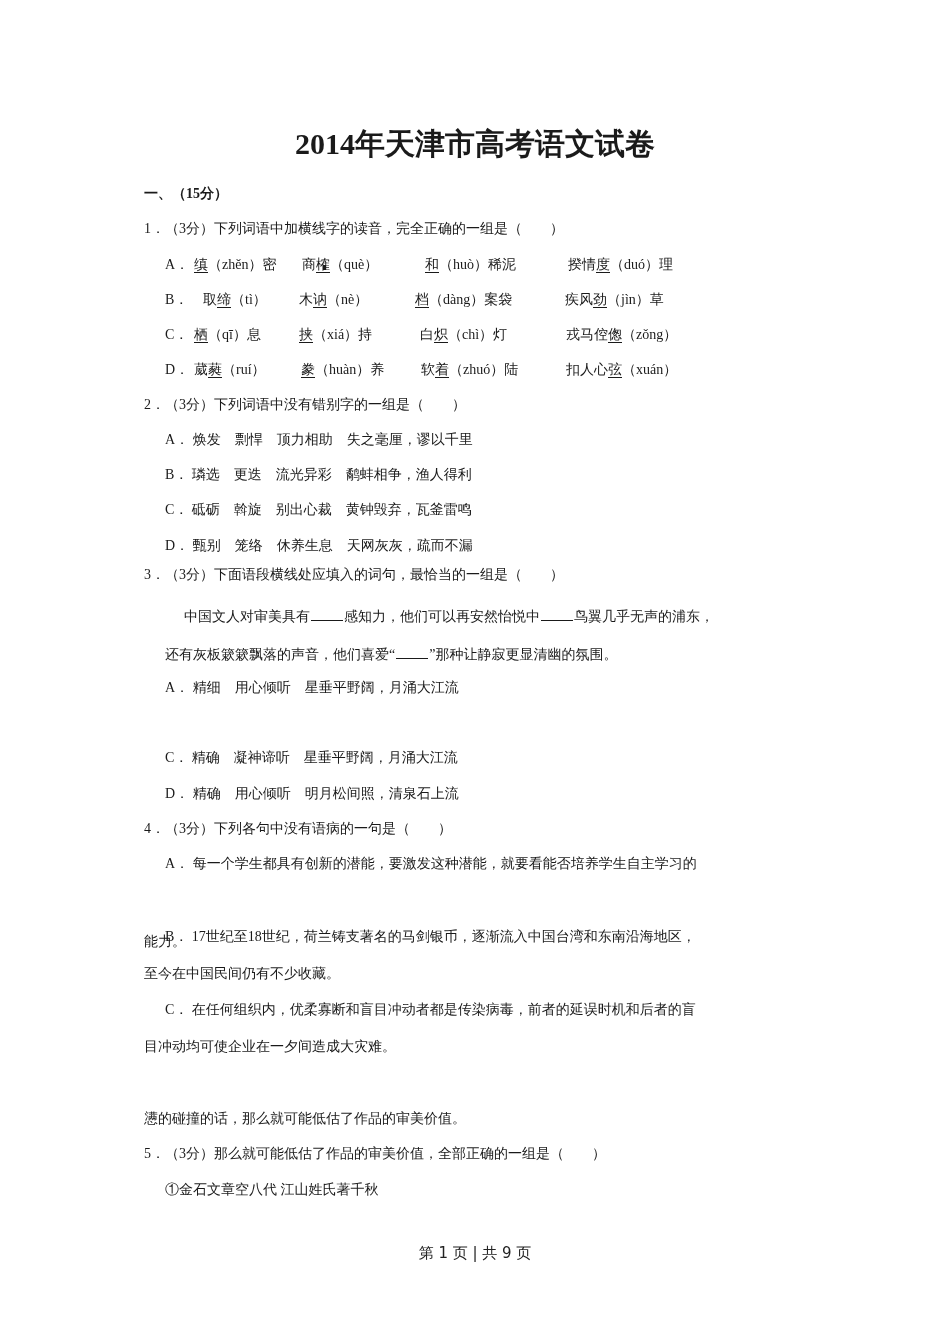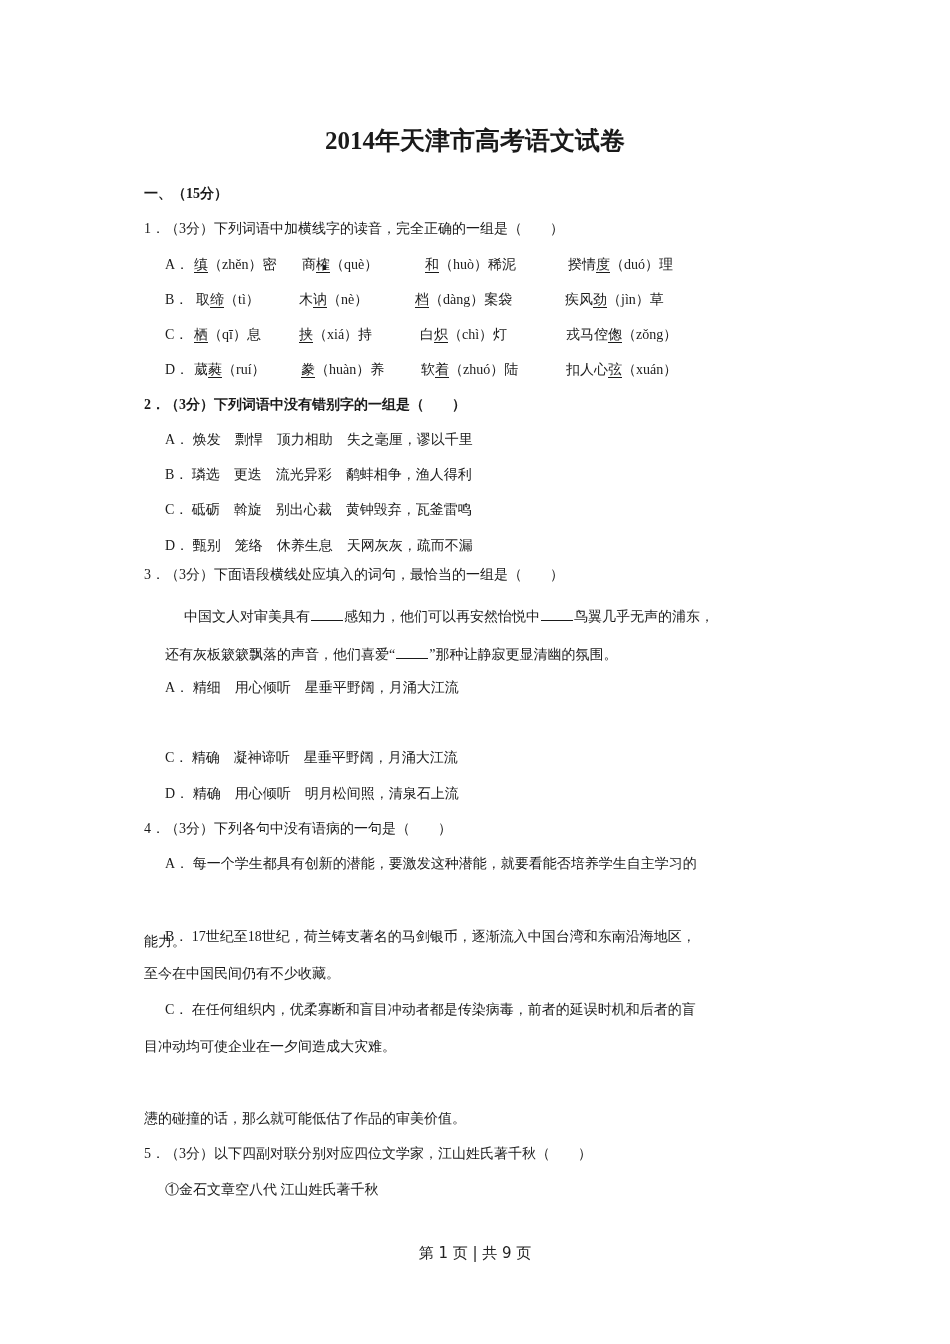--- a/index.html
+++ b/index.html
@@ -4,21 +4,21 @@
   <style>
     html, body { margin: 0; padding: 0; background: #ffffff; }
     body {
       width: 950px; height: 1344px; position: relative; overflow: hidden;
       font-family: "Liberation Serif", "DejaVu Serif", serif;
       color: #1a1a1a;
     }
     .page { position: absolute; left: 0; top: 0; width: 950px; height: 1344px; }
     .title {
       position: absolute; top: 124px; left: 0; width: 950px; text-align: center;
-      font-size: 25px; font-weight: bold; letter-spacing: 0px;
+      font-size: 30px; font-weight: bold; letter-spacing: 0px;
     }
     .line { position: absolute; font-size: 14px; white-space: nowrap; line-height: 20px; }
     .section-head { left: 144px; top: 184px; font-weight: bold; }
     .q { left: 144px; }
     .opt { left: 165px; }
     .cont { left: 144px; }
     .para { left: 184px; }
     .u { text-decoration: underline; text-underline-offset: 3px; }
     .blank { display: inline-block; width: 32px; border-bottom: 1.5px solid #1a1a1a; height: 14px; vertical-align: baseline; margin: 0 1px; }
     .col { position: absolute; top: 0; white-space: nowrap; }
@@ -42,21 +42,21 @@
   <div class="line opt" style="top:255px; width:640px; height:20px;">
     <span class="col" style="left:0">A．</span>
     <span class="col" style="left:29px"><span></span><span class="u">缜</span><span>（zhěn）密</span></span>
     <span class="col" style="left:137px"><span>商</span><span class="u">榷</span><span>（què）</span></span>
     <span class="col" style="left:260px"><span></span><span class="u">和</span><span>（huò）稀泥</span></span>
     <span class="col" style="left:403px"><span>揆情</span><span class="u">度</span><span>（duó）理</span></span>
   </div>
 
   <div class="line opt" style="top:290px; width:640px; height:20px;">
     <span class="col" style="left:0">B．</span>
-    <span class="col" style="left:31px"><span>取</span><span class="u">缔</span><span>（tì）</span></span>
+    <span class="col" style="left:38px"><span>取</span><span class="u">缔</span><span>（tì）</span></span>
     <span class="col" style="left:134px"><span>木</span><span class="u">讷</span><span>（nè）</span></span>
     <span class="col" style="left:250px"><span></span><span class="u">档</span><span>（dàng）案袋</span></span>
     <span class="col" style="left:400px"><span>疾风</span><span class="u">劲</span><span>（jìn）草</span></span>
   </div>
 
   <div class="line opt" style="top:325px; width:640px; height:20px;">
     <span class="col" style="left:0">C．</span>
     <span class="col" style="left:29px"><span></span><span class="u">栖</span><span>（qī）息</span></span>
     <span class="col" style="left:134px"><span></span><span class="u">挟</span><span>（xiá）持</span></span>
     <span class="col" style="left:255px"><span>白</span><span class="u">炽</span><span>（chì）灯</span></span>
@@ -64,21 +64,21 @@
   </div>
 
   <div class="line opt" style="top:360px; width:640px; height:20px;">
     <span class="col" style="left:0">D．</span>
     <span class="col" style="left:29px"><span>葳</span><span class="u">蕤</span><span>（ruí）</span></span>
     <span class="col" style="left:136px"><span></span><span class="u">豢</span><span>（huàn）养</span></span>
     <span class="col" style="left:256px"><span>软</span><span class="u">着</span><span>（zhuó）陆</span></span>
     <span class="col" style="left:401px"><span>扣人心</span><span class="u">弦</span><span>（xuán）</span></span>
   </div>
 
-  <div class="line q" style="top:395px;font-weight:bold;">
+  <div class="line q" style="top:395px;">
     <span>2．</span><span>（3分）下列词语中没有错别字的一组是（　　）</span>
   </div>
   <div class="line opt" style="top:430px;"><span>A．</span> <span>焕发　剽悍　顶力相助　失之毫厘，谬以千里</span></div>
   <div class="line opt" style="top:465px;"><span>B．</span> <span>璘选　更迭　流光异彩　鹬蚌相争，渔人得利</span></div>
   <div class="line opt" style="top:500px;"><span>C．</span> <span>砥砺　斡旋　别出心裁　黄钟毁弃，瓦釜雷鸣</span></div>
   <div class="line opt" style="top:536px;"><span>D．</span> <span>甄别　笼络　休养生息　天网灰灰，疏而不漏</span></div>
 
   <div class="line q" style="top:565px;">
     <span>3．</span><span>（3分）下面语段横线处应填入的词句，最恰当的一组是（　　）</span>
   </div>
@@ -97,18 +97,18 @@
   </div>
   <div class="line opt" style="top:854px;"><span>A．</span> <span>每一个学生都具有创新的潜能，要激发这种潜能，就要看能否培养学生自主学习的</span></div>
   <div class="line cont" style="top:932px;">能力。</div>
   <div class="line opt" style="top:927px;"><span>B．</span> <span>17世纪至18世纪，荷兰铸支著名的马剑银币，逐渐流入中国台湾和东南沿海地区，</span></div>
   <div class="line cont" style="top:964px;">至今在中国民间仍有不少收藏。</div>
   <div class="line opt" style="top:1000px;"><span>C．</span> <span>在任何组织内，优柔寡断和盲目冲动者都是传染病毒，前者的延误时机和后者的盲</span></div>
   <div class="line cont" style="top:1037px;">目冲动均可使企业在一夕间造成大灾难。</div>
   <div class="line cont" style="top:1109px;">懑的碰撞的话，那么就可能低估了作品的审美价值。</div>
 
   <div class="line q" style="top:1144px;">
-    <span>5．</span><span>（3分）以下四副对联分别对应四位文学家，江山姓氏著千秋（　　）</span>
+    <span>5．</span><span>（3分）那么就可能低估了作品的审美价值，全部正确的一组是（　　）</span>
   </div>
   <div class="line opt" style="top:1180px;">①金石文章空八代 江山姓氏著千秋</div>
 
   <div class="footer">第 1 页 | 共 9 页</div>
 </div>
 
 </body></html>

